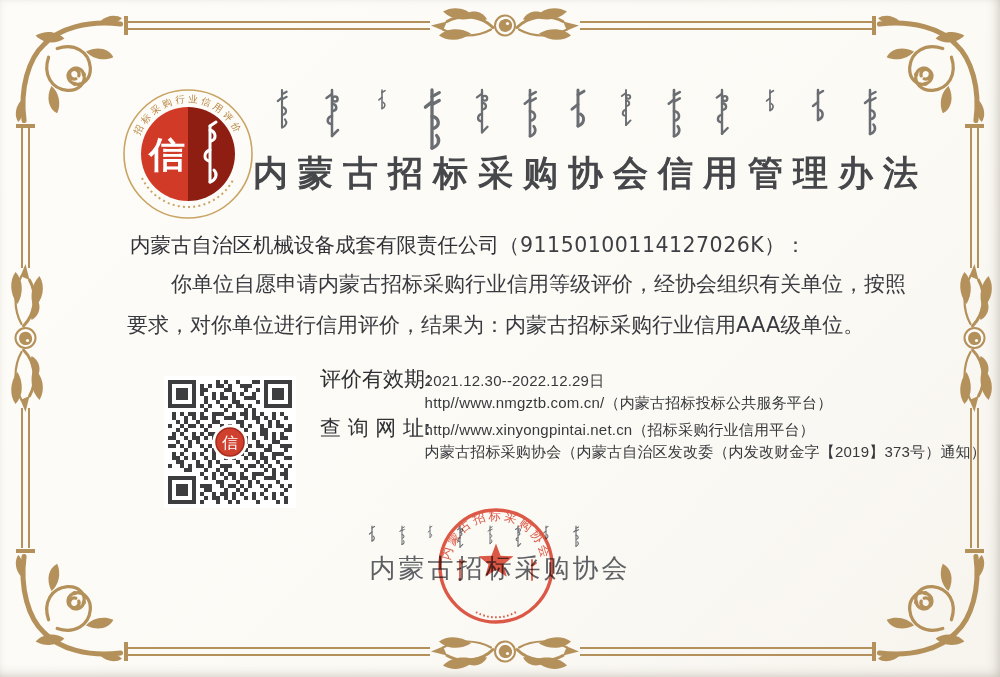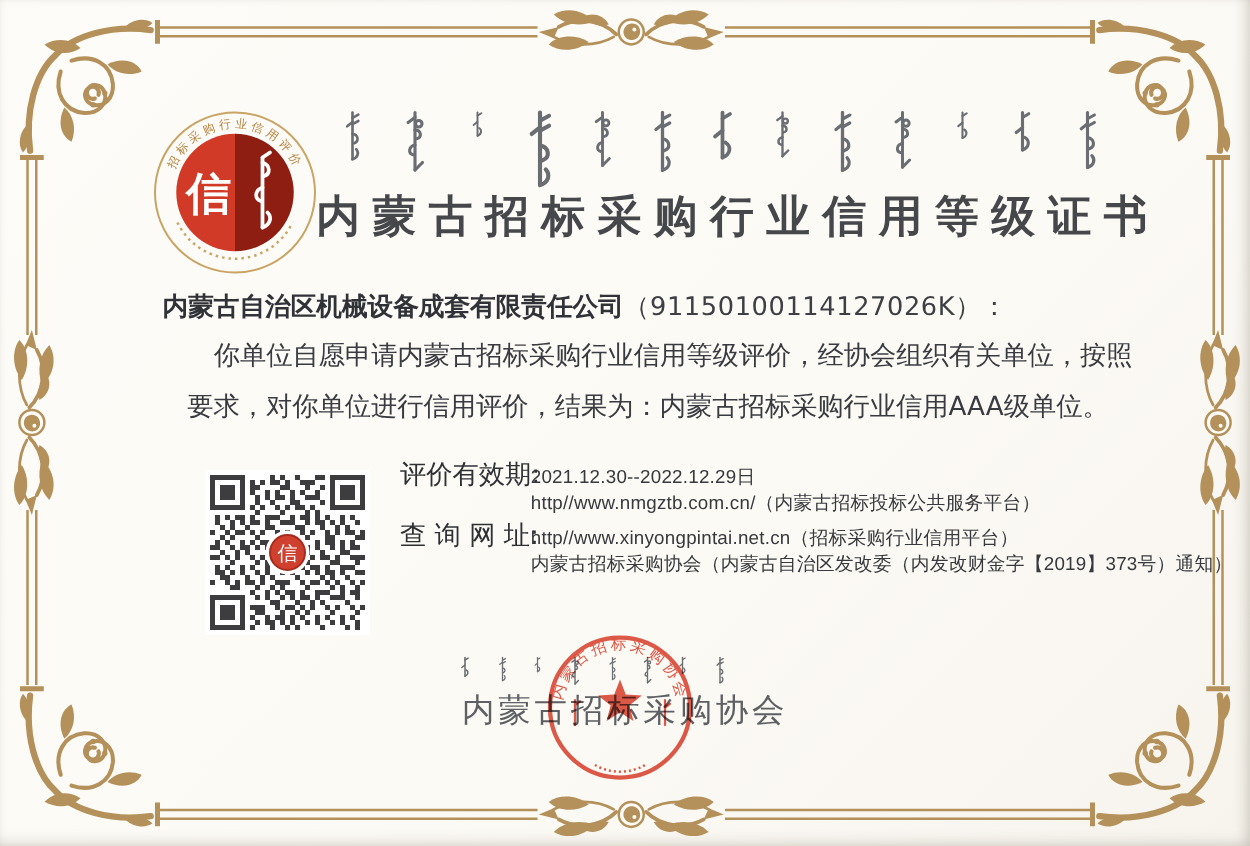--- a/index.html
+++ b/index.html
@@ -14,24 +14,24 @@
   svg{display:block;}
   
   .title{
     left:253px;top:150px;width:644px;height:48px;line-height:48px;
     text-align:center;font-family:"Liberation Serif","DejaVu Serif",serif;
     font-weight:bold;font-size:35px;letter-spacing:10px;color:#46474b;
     white-space:nowrap;
   }
   
   .company{left:130px;top:231px;width:780px;white-space:nowrap;font-size:20.5px;}
-  .company .name{font-weight:bold;color:#303237;margin-top:35px;}
+  .company .name{font-weight:normal;color:#303237;margin-top:35px;}
   .company .code{font-weight:normal;color:#3d3f44;letter-spacing:.5px;}
   .para{left:127px;top:264px;width:760px;font-size:21px;line-height:40.5px;color:#393b40;}
-  .para div{white-space:nowrap;text-align:right;}
+  .para div{white-space:nowrap;}
   .para .indent{text-indent:44px;}
   
   .details{left:320px;top:367px;width:650px;font-size:14.5px;}
   .drow{height:24.3px;line-height:24.3px;white-space:nowrap;}
   .dlabel{display:inline-block;width:100px;white-space:pre;color:#2e3034;font-size:21px;}
   .dvalue{font-family:Liberation Sans, sans-serif;color:#37393d;font-size:15px;letter-spacing:.2px;}
   
   .assoc{left:330px;top:551px;width:340px;text-align:center;font-size:26px;
          letter-spacing:3px;color:#5e6064;white-space:nowrap;}
   .stamp{left:432px;top:502px;opacity:.92;mix-blend-mode:multiply;}
@@ -165,21 +165,21 @@
     <use href="#mwA" transform="translate(258,2) scale(1.05)"></use>
     <use href="#mwC" transform="translate(306,2) scale(1.2)"></use>
     <use href="#mwB" transform="translate(354,2) scale(0.76)"></use>
     <use href="#mwA" transform="translate(402,2) scale(1.05)"></use>
     <use href="#mwB" transform="translate(450,2) scale(0.95)"></use>
     <use href="#mwC" transform="translate(498,2) scale(0.68)"></use>
     <use href="#mwC" transform="translate(546,2) scale(1.0)"></use>
     <use href="#mwA" transform="translate(598,2) scale(1.0)"></use>
   </svg>
 
-  <div class="abs title">内蒙古招标采购行业信用等级证书</div>
+  <div class="abs title">内蒙古招标采购协会信用管理办法</div>
 
   <div class="abs company">
     <span class="name">内蒙古自治区机械设备成套有限责任公司</span><span class="code">（91150100114127026K）：</span>
   </div>
 
   <div class="abs para">
     <div class="indent">你单位自愿申请内蒙古招标采购行业信用等级评价，经协会组织有关单位，按照</div>
     <div>要求，对你单位进行信用评价，结果为：内蒙古招标采购行业信用AAA级单位。</div>
   </div>
 

